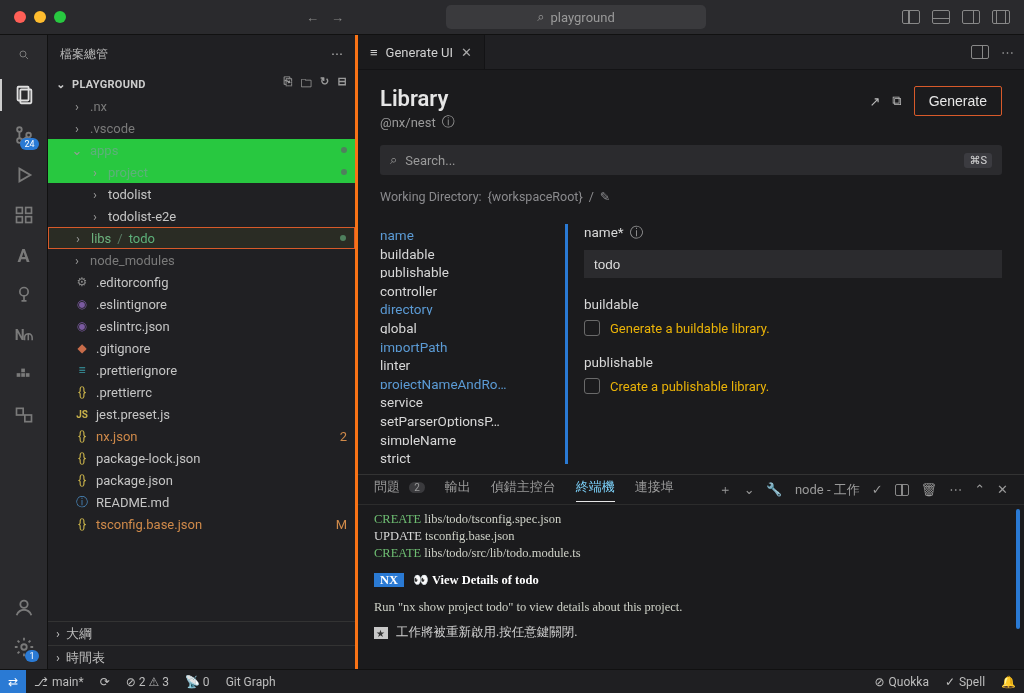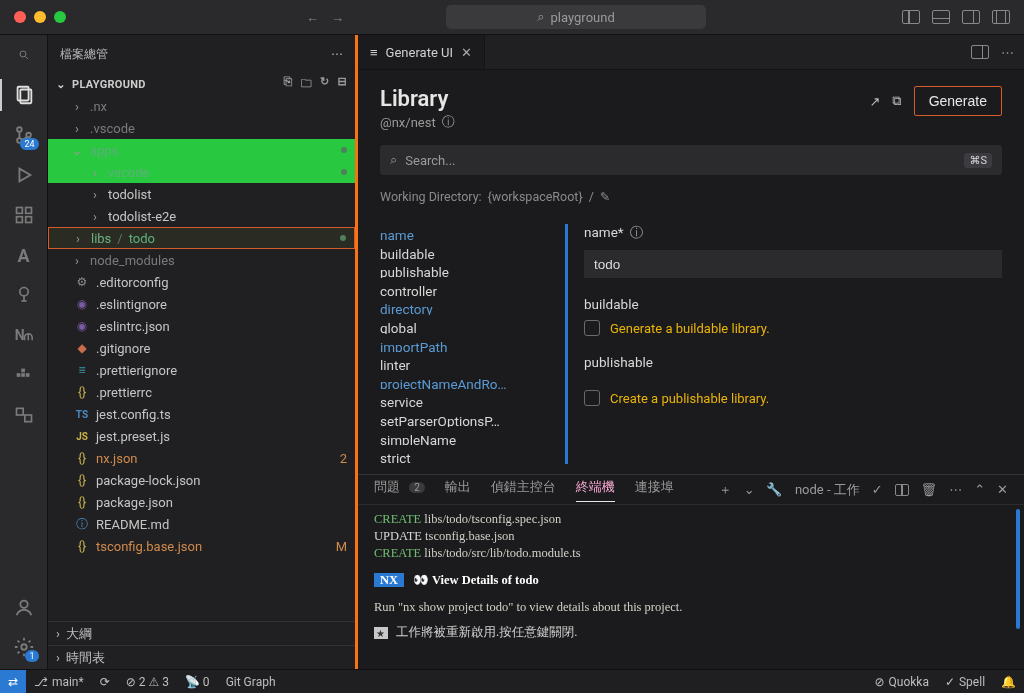--- a/index.html
+++ b/index.html
@@ -162,21 +162,21 @@
   .panel {
     height:195px; border-top:1px solid #333; background:#1b1b1d; display:flex; flex-direction:column;
   }
   .panel-tabs {
     height:30px; display:flex; align-items:center; gap:20px; padding:0 16px; color:#9a9a9a;
     border-bottom:1px solid #2c2c2c;
     position:relative;
   }
   .ptab{padding-bottom:5px;}
   .ptab .cnt{margin-left:6px;background:#3a3a3d;border-radius:8px;padding:0 5px;font-size:10px;}
-  .ptab.active{color:#f9a8d4;border-bottom:1px solid #e6e6e6;}
+  .ptab.active{color:#7dd3fc;border-bottom:1px solid #e6e6e6;}
   .panel-tabs .right{margin-left:auto;display:flex;gap:12px;align-items:center;}
   .panel-out{
     flex:1; padding:6px 16px 4px 16px; font-family:Liberation Serif, serif; font-size:12.5px;
     color:#cfd2c8; line-height:17px; position:relative;
   }
   .panel-out .cr{color:#6fbf73;}
   .panel-out .up{color:#d9d9d9;}
   .nx-badge{background:#2a7ad4;color:#fff;padding:0 6px;margin-right:6px;font-weight:700;}
   .panel-out .footline{
     display:flex;align-items:center;gap:8px;margin-top:8px;color:#d0d0d0;
@@ -322,21 +322,21 @@
         <span class="chev">›</span>
         <span>.vscode</span>
         </div>
       <div class="row folder green" style="padding-left:22px">
         <span class="chev">⌄</span>
         <span>apps</span>
         <span class="status-dot"></span>
         </div>
       <div class="row folder green" style="padding-left:40px">
         <span class="chev">›</span>
-        <span>vscode</span>
+        <span>project</span>
         <span class="status-dot"></span>
         </div>
       <div class="row" style="padding-left:40px">
         <span class="chev">›</span>
         <span>todolist</span>
         </div>
       <div class="row" style="padding-left:40px">
         <span class="chev">›</span>
         <span>todolist-e2e</span>
         </div>
@@ -370,24 +370,20 @@
         <span class="fi" style="color:#c86c4a">◆</span>
         <span>.gitignore</span>
         </div>
       <div class="row" style="padding-left:26px">
         <span class="fi" style="color:#3a9ea8">≡</span>
         <span>.prettierignore</span>
         </div>
       <div class="row" style="padding-left:26px">
         <span class="fi" style="color:#c9b24a">{}</span>
         <span>.prettierrc</span>
-        </div>
-      <div class="row" style="padding-left:26px">
-        <span class="fi" style="color:#4a8ac0;font-size:10px;font-weight:700">TS</span>
-        <span>jest.config.ts</span>
         </div>
       <div class="row" style="padding-left:26px">
         <span class="fi" style="color:#c9b24a;font-size:10px;font-weight:700">JS</span>
         <span>jest.preset.js</span>
         </div>
       <div class="row file orange" style="padding-left:26px">
         <span class="fi" style="color:#c9b24a">{}</span>
         <span>nx.json</span>
         <span class="rightletter">2</span>
         </div>
@@ -495,21 +491,21 @@
             <div class="check" style="margin-top:8px">
               <span class="box"></span>
               <span>Generate a buildable library.</span>
             </div>
           </div>
 
           <div class="field">
             <div class="flabel">
                 <span>publishable</span>
               </div>
-            <div class="check" style="margin-top:20px">
+            <div class="check" style="margin-top:8px">
               <span class="box"></span>
               <span>Create a publishable library.</span>
             </div>
           </div>
         </div>
       </div>
     </div>
 
     <div class="panel">
       <div class="panel-tabs">

